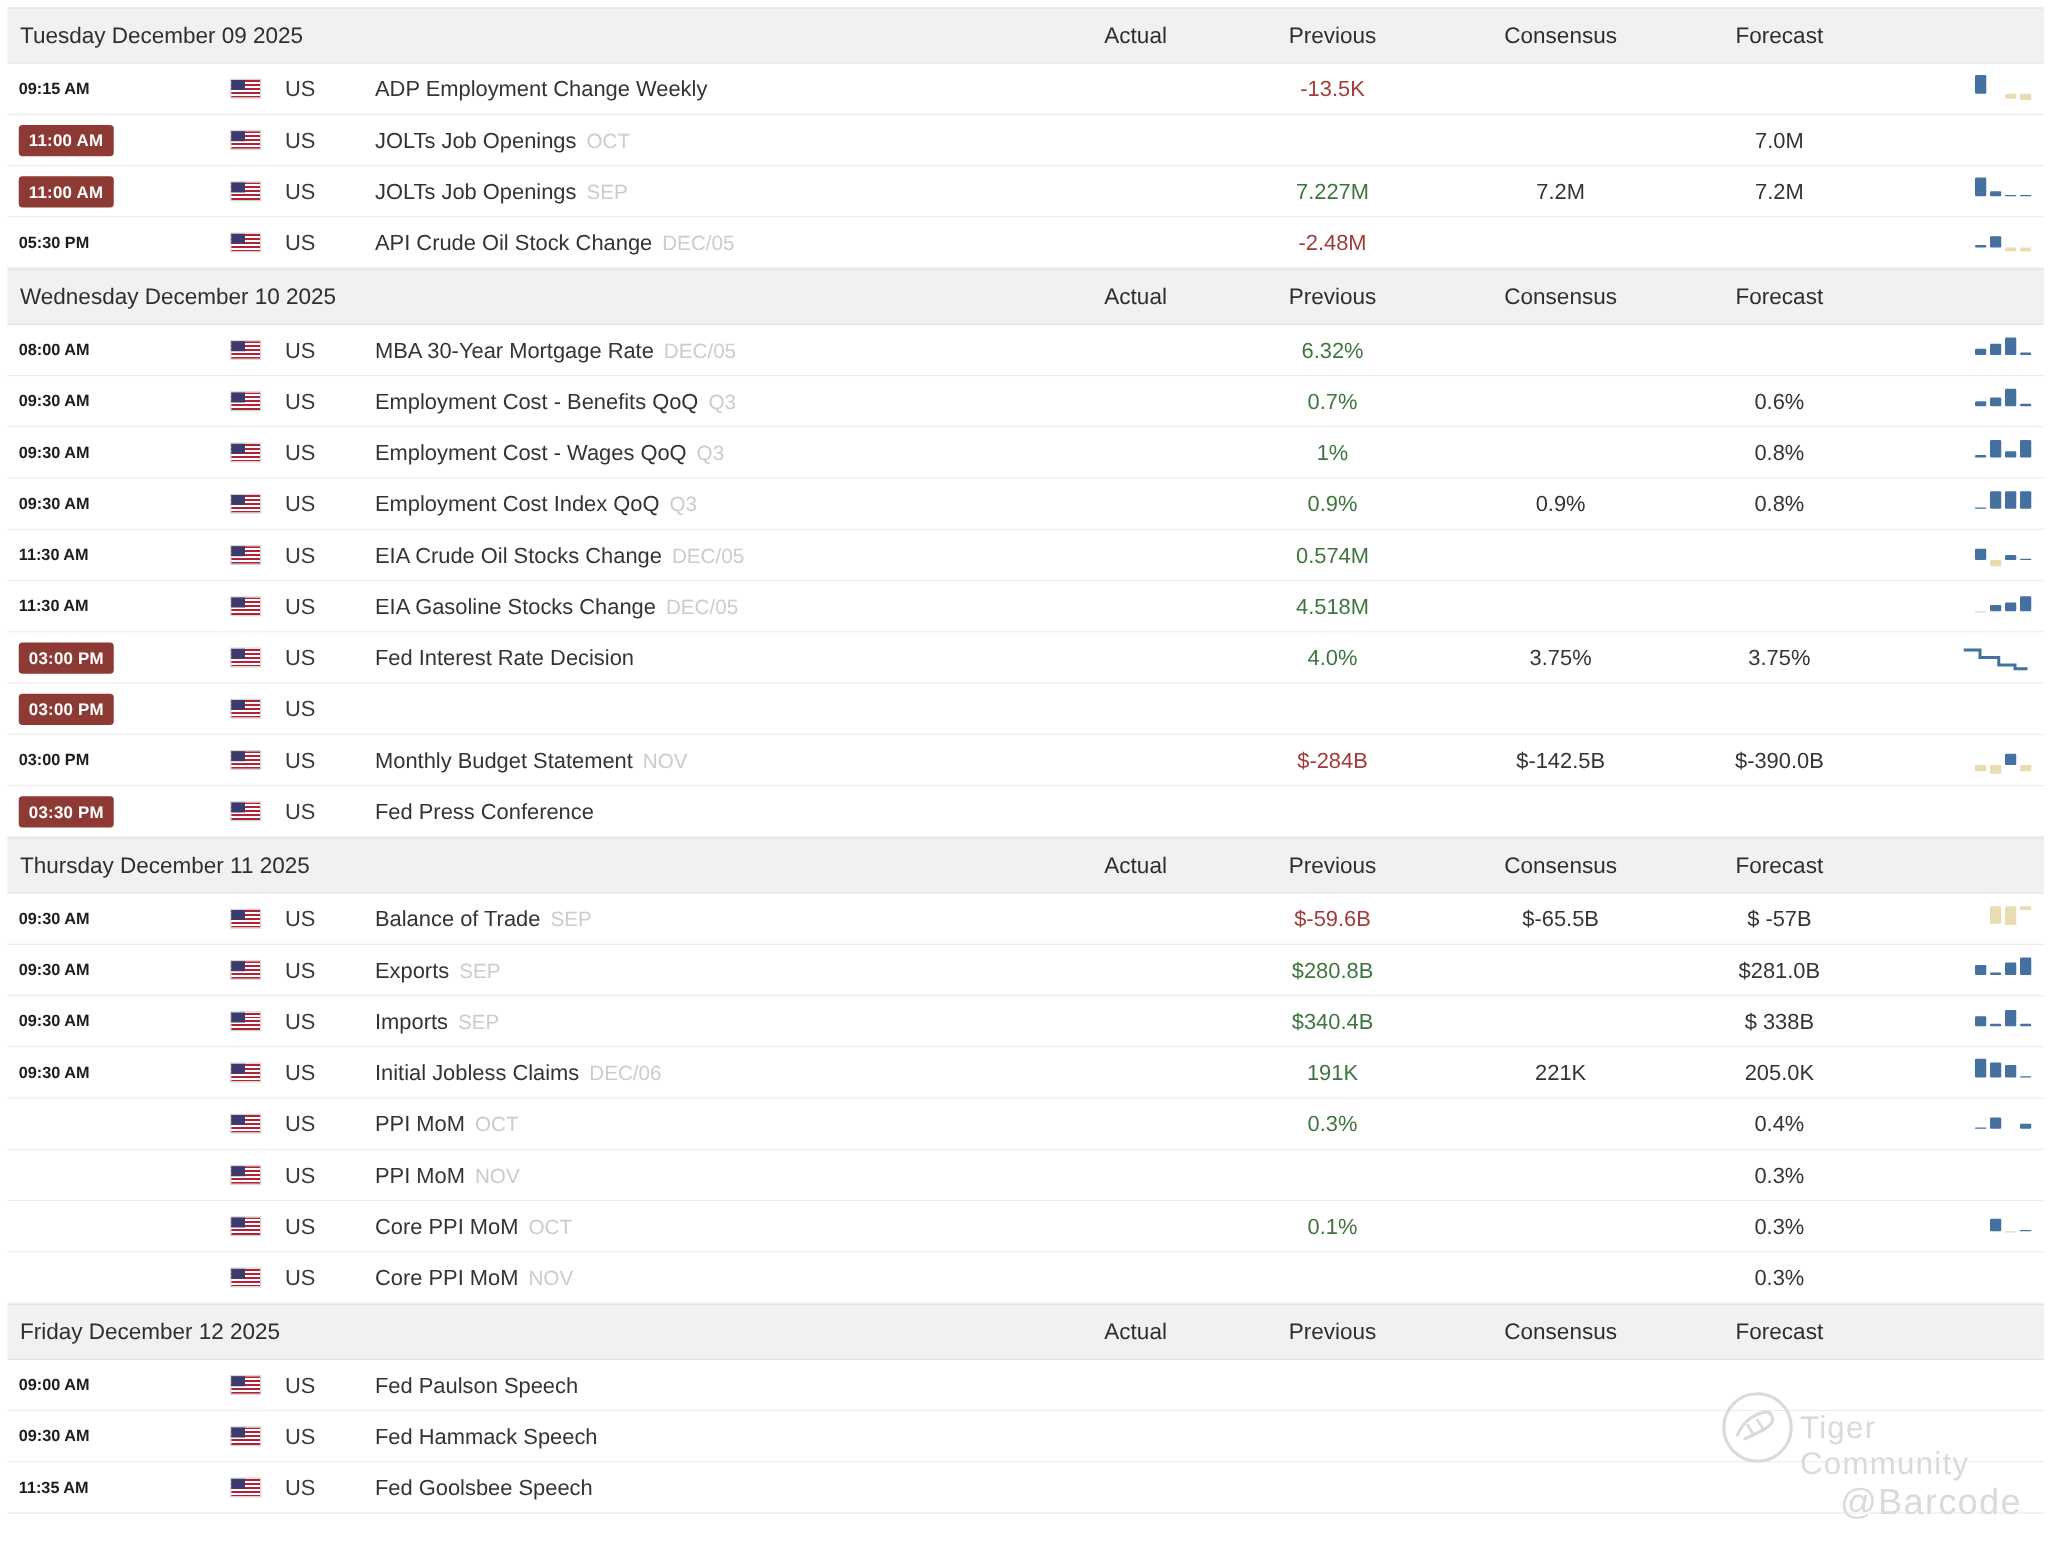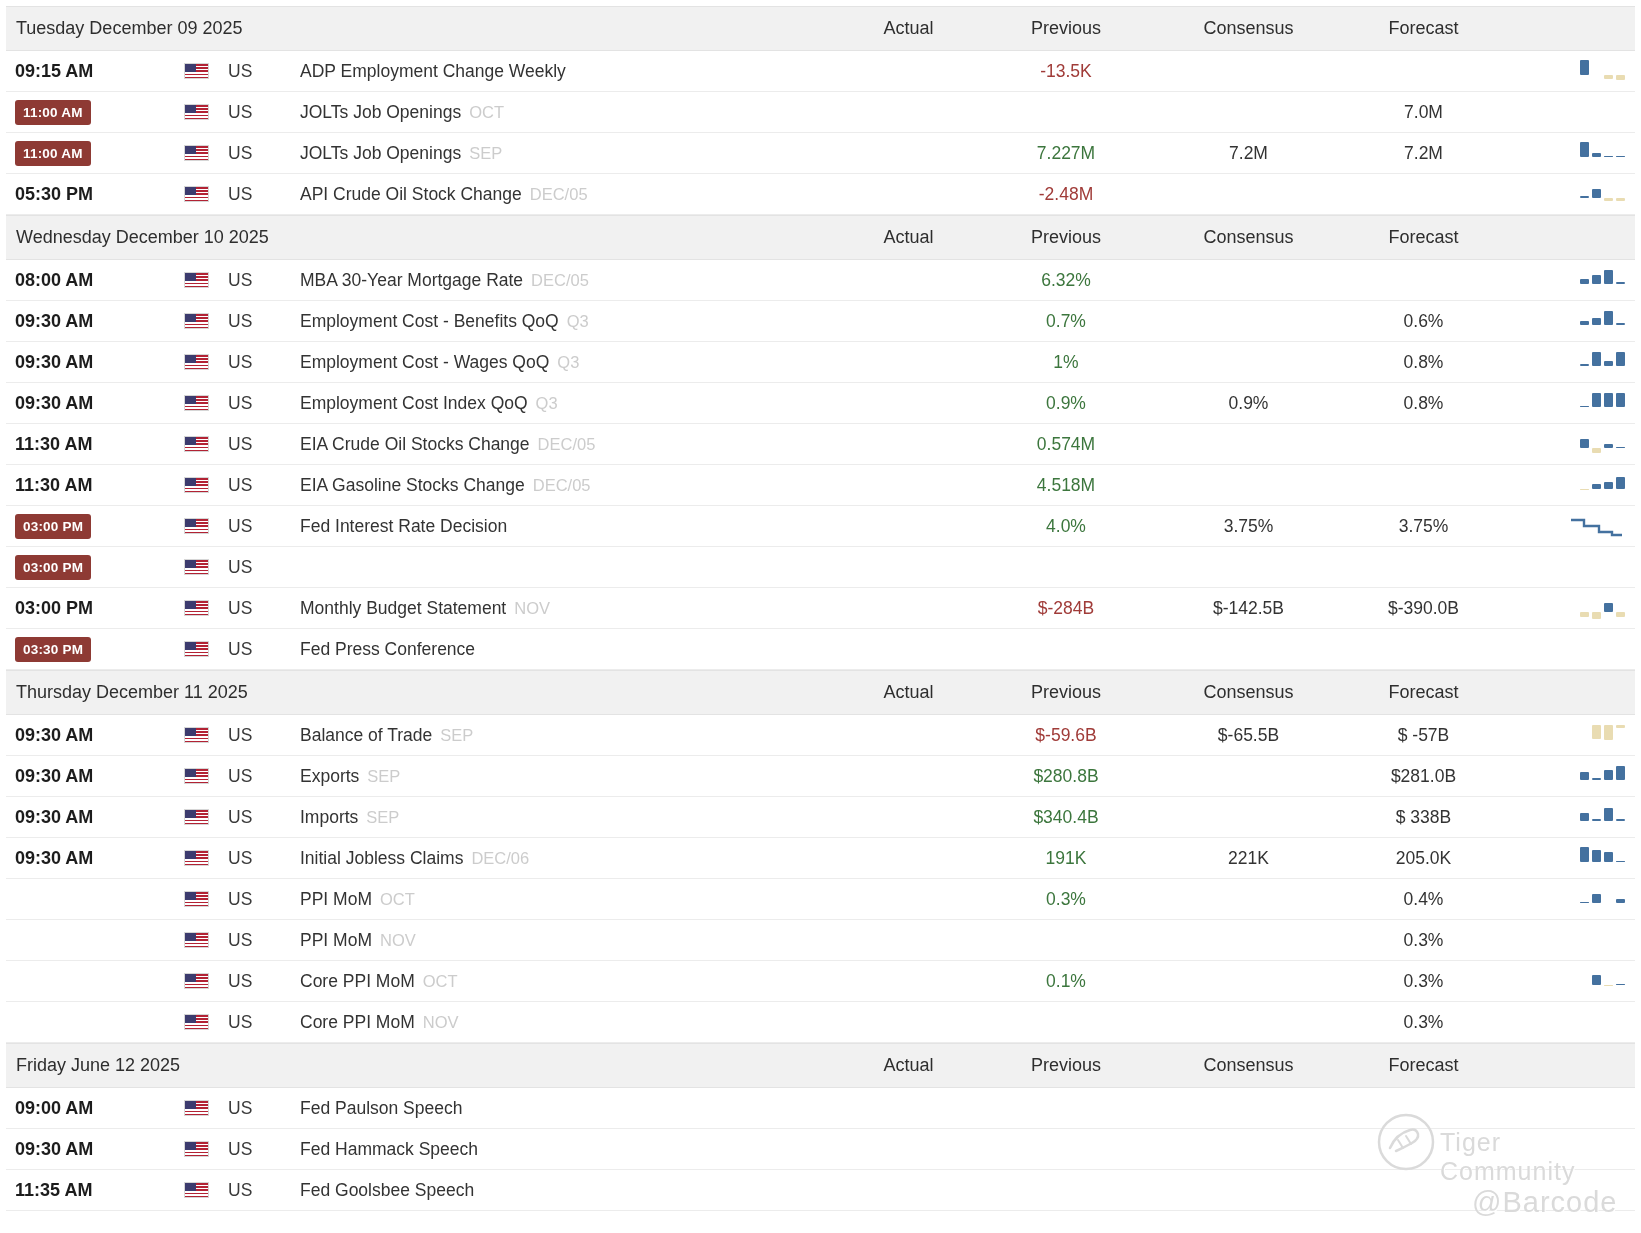--- a/index.html
+++ b/index.html
@@ -5,21 +5,21 @@
   html,body{margin:0;padding:0;background:#fff;}
   body{width:1641px;height:1233px;position:relative;overflow:hidden;
        font-family:"Liberation Sans", sans-serif;color:#333;}
   .calendar{position:absolute;top:6px;left:6px;width:1629px;}
   .grid{display:grid;grid-template-columns:164px 130px 556px 105px 210px 155px 195px 1fr;align-items:center;}
   .section-header{height:43px;background:#f1f1f1;border-top:1px solid #e3e3e3;border-bottom:1px solid #e3e3e3;}
   .date-label{grid-column:1/4;padding-left:10px;font-size:18px;color:#2e2e2e;}
   .col-label{text-align:center;font-size:18px;color:#2e2e2e;}
   .row{height:40px;background:#fff;border-bottom:1px solid #ececec;}
   .cell-time{padding-left:9px;}
-  .time-plain{font-size:18px;font-weight:bold;color:#1c1c1c;}
+  .time-plain{font-size:13px;font-weight:bold;color:#1c1c1c;}
   .time-badge{display:inline-block;background:var(--badge,#8e3a34);color:#fff;font-weight:bold;
       font-size:13.5px;padding:5px 8px;border-radius:3px;letter-spacing:.2px;}
   .cell-country{padding-left:14px;display:flex;align-items:center;gap:10px;}
   .flag{position:relative;width:25px;height:16px;border:1px solid #d6d6d6;box-sizing:border-box;
       background:repeating-linear-gradient(180deg,#b22234 0 1.6px,#ffffff 1.6px 3.2px);}
   .flag .canton{position:absolute;top:0;left:0;width:11px;height:8px;background:#3c3b6e;}
   .country-label{margin-left:9px;font-size:17.5px;color:#3a3a3a;}
   .cell-event{font-size:17.5px;color:#333;white-space:nowrap;overflow:hidden;}
   .period{color:#cccccc;margin-left:8px;font-size:16.5px;}
   .val{text-align:center;font-size:17.5px;color:#333;}
@@ -502,21 +502,21 @@
         <span class="country-label">US</span>
       </div>
       <div class="cell-event"><span>Core PPI MoM</span><span class="period">NOV</span></div>
       <div class="val"></div>
       <div class="val"></div>
       <div class="val"></div>
       <div class="val">0.3%</div>
       <div class="cell-chart"></div>
     </div>
     <div class="grid section-header">
-      <div class="date-label">Friday June 12 2025</div>
+      <div class="date-label">Friday December 12 2025</div>
       <div class="col-label">Actual</div>
       <div class="col-label">Previous</div>
       <div class="col-label">Consensus</div>
       <div class="col-label">Forecast</div>
       <div></div>
     </div>
     <div class="grid row">
       <div class="cell-time"><span class="time-plain">09:00 AM</span></div>
       <div class="cell-country">
         <span class="flag">

